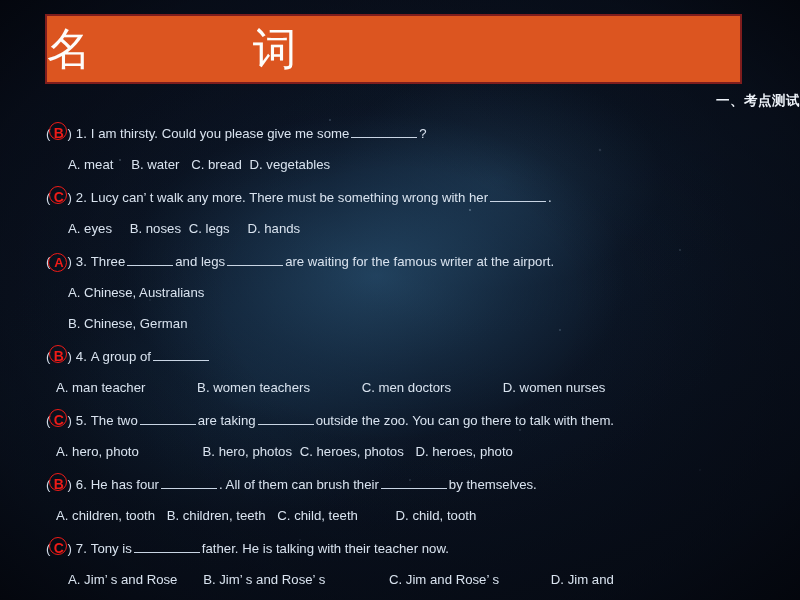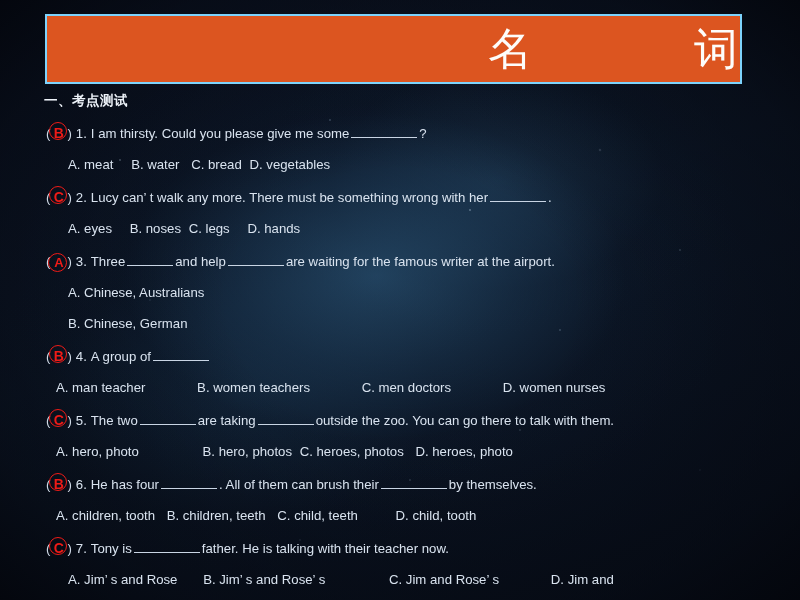--- a/index.html
+++ b/index.html
@@ -61,24 +61,24 @@
 
   
   #title-banner {
     position: absolute;
     left: 45px;
     top: 14px;
     width: 697px;
     height: 70px;
     box-sizing: border-box;
     background-color: #dc5520;
-    border: 2px solid #7dd3fc;
+    border: 2px solid #7f1d1d;
     display: flex;
     align-items: center;
-    justify-content: flex-end;
+    justify-content: flex-start;
     z-index: 5;
   }
   #title-text {
     color: #fdfdfb;
     font-size: 44px;
     line-height: 1;
     letter-spacing: 2px;
     white-space: pre;
     font-family: "DejaVu Sans", "Liberation Sans", sans-serif;
   }
@@ -93,20 +93,21 @@
     color: #dbe4ef;
   }
 
   #section-heading {
     margin: 0 0 9px 44px;
     font-size: 13.5px;
     font-weight: bold;
     color: #eef3f9;
     letter-spacing: .5px;
     font-family: "DejaVu Sans", "Liberation Sans", sans-serif;
+    text-align: right;
   }
 
   .question {
     margin: 0 0 3px 0;
     padding: 0;
   }
 
   .q-stem {
     display: flex;
     align-items: baseline;
@@ -258,21 +259,21 @@
     </div>
 
     <div class="question">
       <div class="q-stem">
         <span class="paren paren-left">(</span>
         <span class="answer-mark mark-a">A</span>
         <span class="paren paren-right">)</span>
         <span class="q-num">3.</span>
         <span>Three</span>
         <span class="blank blank-sm"></span>
-        <span>and help</span>
+        <span>and legs</span>
         <span class="blank blank-md"></span>
         <span>are waiting for the famous writer at the airport.</span>
       </div>
       <div class="q-options two-col">
         <span class="col">A. Chinese, Australians</span>
         <span class="col">B. Chinese, German</span>
       </div>
     </div>
 
     <div class="question">

